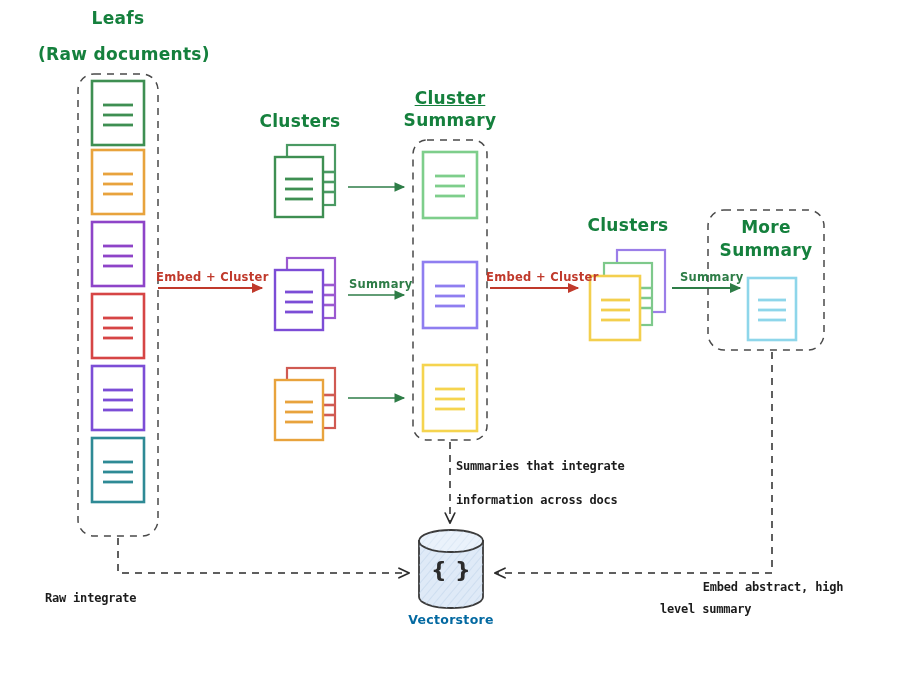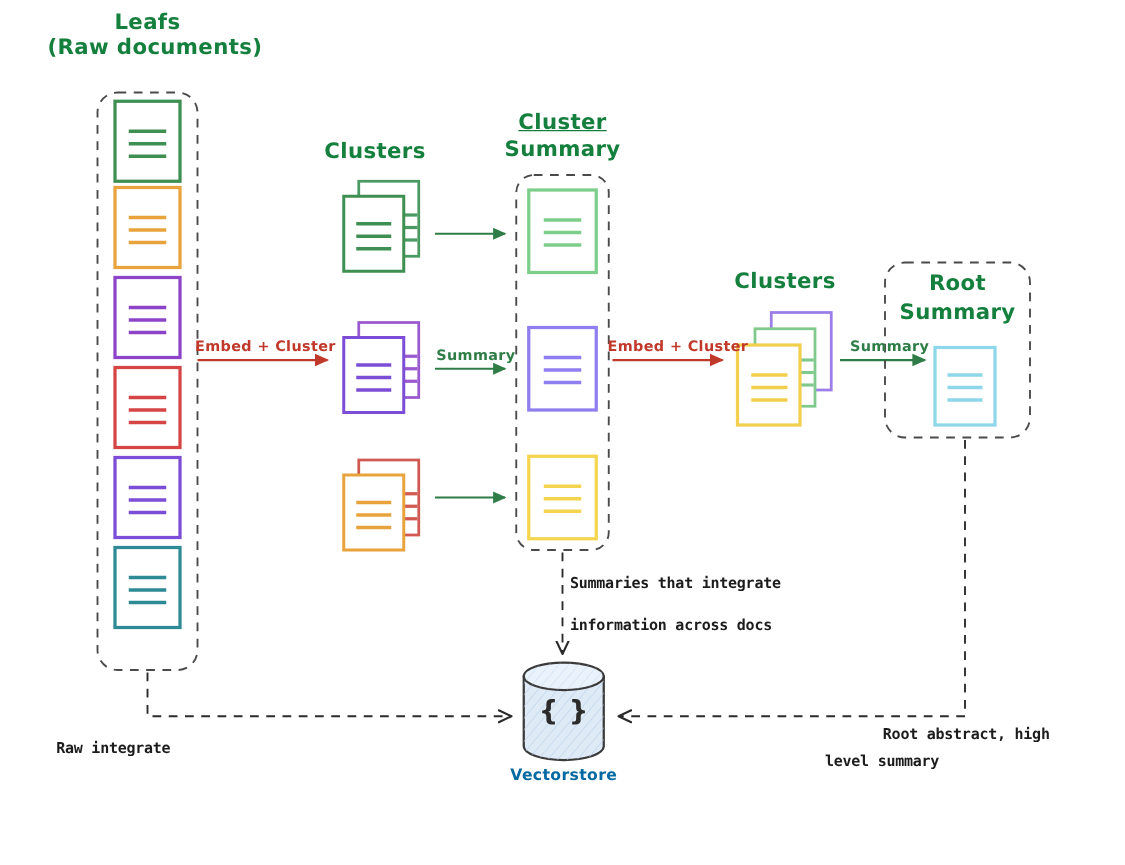--- a/index.html
+++ b/index.html
@@ -234,43 +234,43 @@
 
   <g>
     <path d="M 419 541 L 419 597 A 32 11 0 0 0 483 597 L 483 541 Z" fill="#dfeaf7" stroke="#3a3a3a" stroke-width="1.8"></path>
     <path d="M 419 541 L 419 597 A 32 11 0 0 0 483 597 L 483 541 Z" fill="url(#hatch)" stroke="none" opacity="0.85"></path>
     <ellipse cx="451" cy="541" rx="32" ry="11" fill="#eaf2fb" stroke="#3a3a3a" stroke-width="1.8"></ellipse>
     <ellipse cx="451" cy="541" rx="32" ry="11" fill="url(#hatch)" stroke="none" opacity="0.5"></ellipse>
   </g>
 </svg>
 
 <div class="lbl hand title-lbl" style="left:78px; top:8px; width:80px;">Leafs</div>
-<div class="lbl hand title-lbl" style="left:38px; top:28px; width:160px;">(Raw documents)</div>
+<div class="lbl hand title-lbl" style="left:38px; top:44px; width:160px;">(Raw documents)</div>
 
 <div class="lbl hand title-lbl" style="left:240px; top:111px; width:120px;">Clusters</div>
 
 <div class="lbl hand title-lbl" style="left:400px; top:88px; width:100px;text-decoration:underline;">Cluster</div>
 <div class="lbl hand title-lbl" style="left:400px; top:110px; width:100px;">Summary</div>
 
 <div class="lbl hand title-lbl" style="left:568px; top:215px; width:120px;">Clusters</div>
 
-<div class="lbl hand title-lbl" style="left:708px; top:217px; width:116px;">Root</div>
+<div class="lbl hand title-lbl" style="left:708px; top:217px; width:116px;">More</div>
 <div class="lbl hand title-lbl" style="left:708px; top:240px; width:116px;">Summary</div>
 
 <div class="lbl hand arrow-lbl" style="left:156px; top:270px; color:#c0392b;">Embed + Cluster</div>
 
 <div class="lbl hand arrow-lbl" style="left:349px; top:277px; color:#2e7d47;">Summary</div>
 
 <div class="lbl hand arrow-lbl" style="left:486px; top:270px; color:#c0392b;">Embed + Cluster</div>
 
 <div class="lbl hand arrow-lbl" style="left:680px; top:270px; color:#2e7d47;">Summary</div>
 
 <div class="lbl mono note-lbl" style="left:456px; top:459px;">Summaries that integrate</div>
 <div class="lbl mono note-lbl" style="left:456px; top:481px;margin-top:12px;">information across docs</div>
 
 <div class="lbl mono note-lbl" style="left:45px; top:591px;">Raw integrate</div>
 
-<div class="lbl mono note-lbl" style="left:660px; top:580px; width:226px; text-align:center;">Root abstract, high</div>
+<div class="lbl mono note-lbl" style="left:660px; top:580px; width:226px; text-align:center;">Embed abstract, high</div>
 <div class="lbl mono note-lbl" style="left:660px; top:602px; width:226px; text-align:left;">level summary</div>
 
 <div class="lbl hand" style="left:419px; top:557px; width:64px; text-align:center; font-size:22px; color:#2b2b2b;">{ }</div>
 
 <div class="lbl hand cap-lbl" style="left:391px; top:612px; width:120px; text-align:center;">Vectorstore</div>
 
 </body></html>

